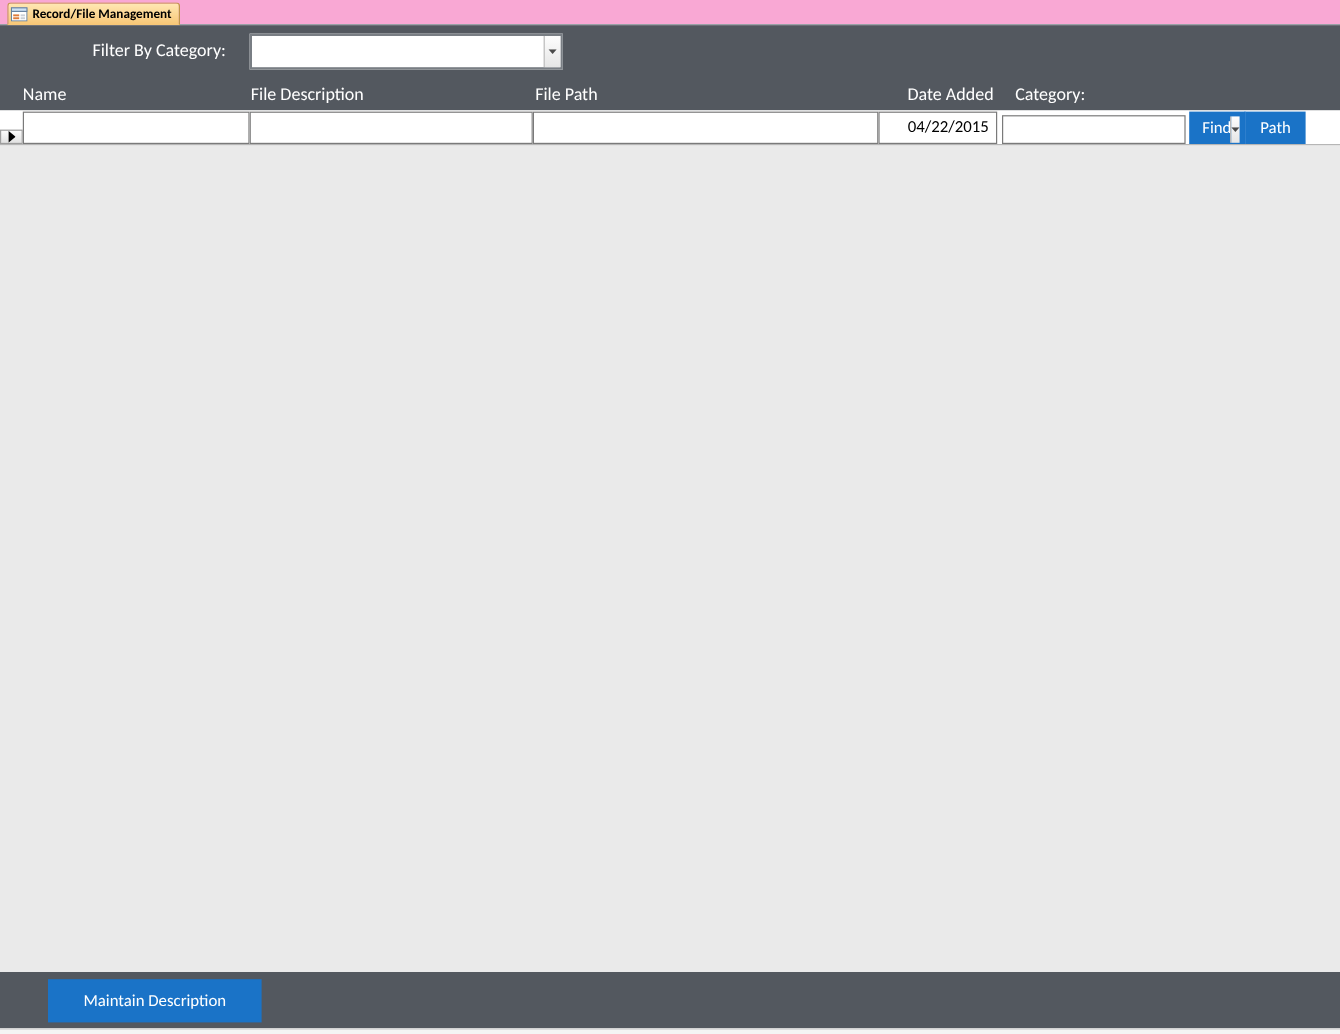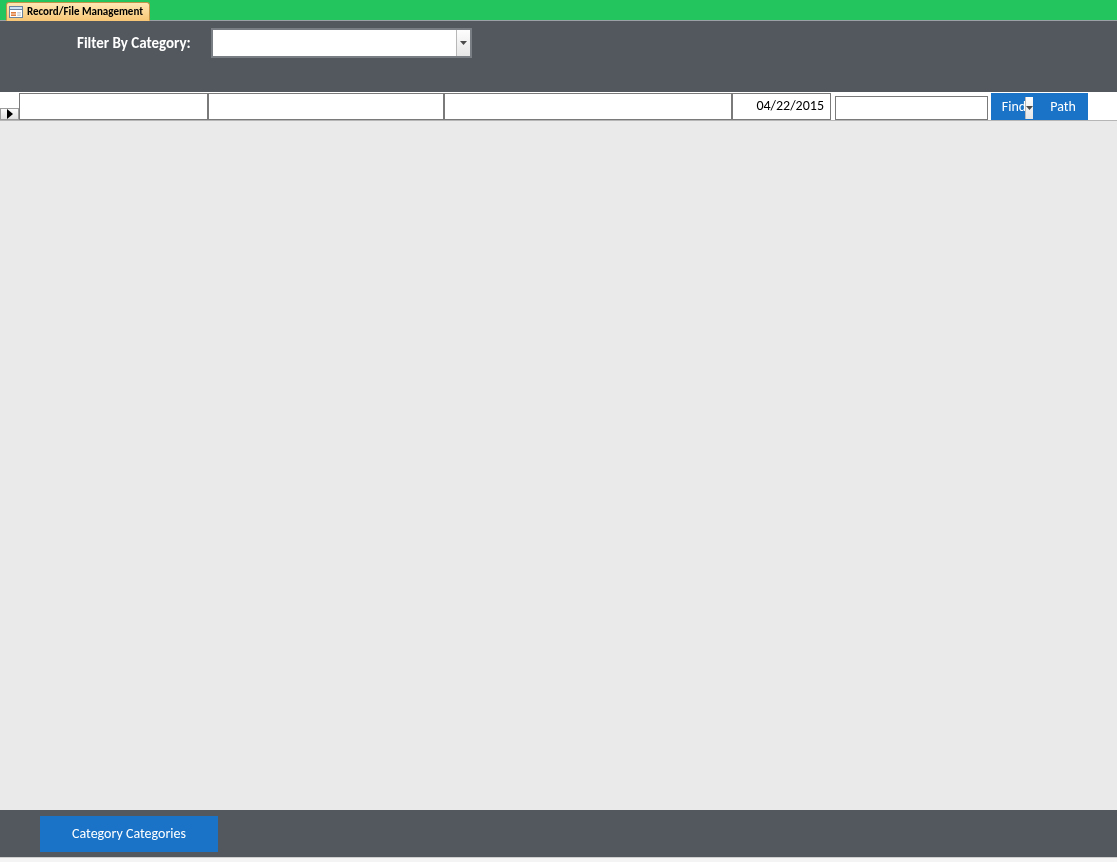--- a/index.html
+++ b/index.html
@@ -9,21 +9,21 @@
     background: #eaeaea;
     width: 1117px;
     height: 862px;
     overflow: hidden;
     position: relative;
   }
 
   
   .tab-strip {
     height: 21px;
-    background: #22c55e;
+    background: #f9a8d4;
     border-bottom: 1px solid #9aa0a6;
     display: flex;
     align-items: flex-end;
     padding-left: 6px;
   }
   .tab {
     display: flex;
     align-items: center;
     height: 19px;
     background: linear-gradient(#ffe7b3, #f8c878);
@@ -54,21 +54,20 @@
   .filter-row {
     display: flex;
     align-items: center;
     height: 44px;
     padding-left: 77px;
     gap: 20px;
   }
   .filter-label {
     color: #fff;
     font-size: 15px;
-    font-weight: bold;
   }
   .combo-wrap {
     position: relative;
     border: 2px solid #797e84;
     background: #fff;
     display: flex;
     align-items: stretch;
     height: 30px;
   }
   .combo-wrap.large { width: 261px; }
@@ -225,20 +224,28 @@
     <span class="filter-label">Filter By Category:</span>
     <div class="combo-wrap large">
       <input class="combo-input" value="" style="">
       <div class="combo-btn">
         <svg viewBox="0 0 7 4">
             <polygon points="0,0 7,0 3.5,4" fill="#4a4a4a"></polygon>
           </svg>
       </div>
     </div>
   </div>
+  <div class="col-header-row">
+    <div class="gutter"></div>
+    <div class="col-name">Name</div>
+    <div class="col-desc">File Description</div>
+    <div class="col-path">File Path</div>
+    <div class="col-date">Date Added</div>
+    <div class="col-cat">Category:</div>
+  </div>
 </div>
 
 <div class="data-area">
   <div class="data-row">
     <div class="row-selector">
       <svg viewBox="0 0 6 10">
           <polygon points="0,0 6,5 0,10"></polygon>
         </svg>
     </div>
     <input class="cell-input cell-name" value="" style="">
@@ -255,15 +262,15 @@
       </div>
     </div>
     <div class="btns">
       <button class="action-btn find">Find</button>
       <button class="action-btn view">Path</button>
     </div>
   </div>
 </div>
 
 <div class="footer-band">
-  <button class="maintain-btn">Category Categories</button>
+  <button class="maintain-btn">Maintain Description</button>
 </div>
 <div class="bottom-sliver"></div>
 
 </body></html>

